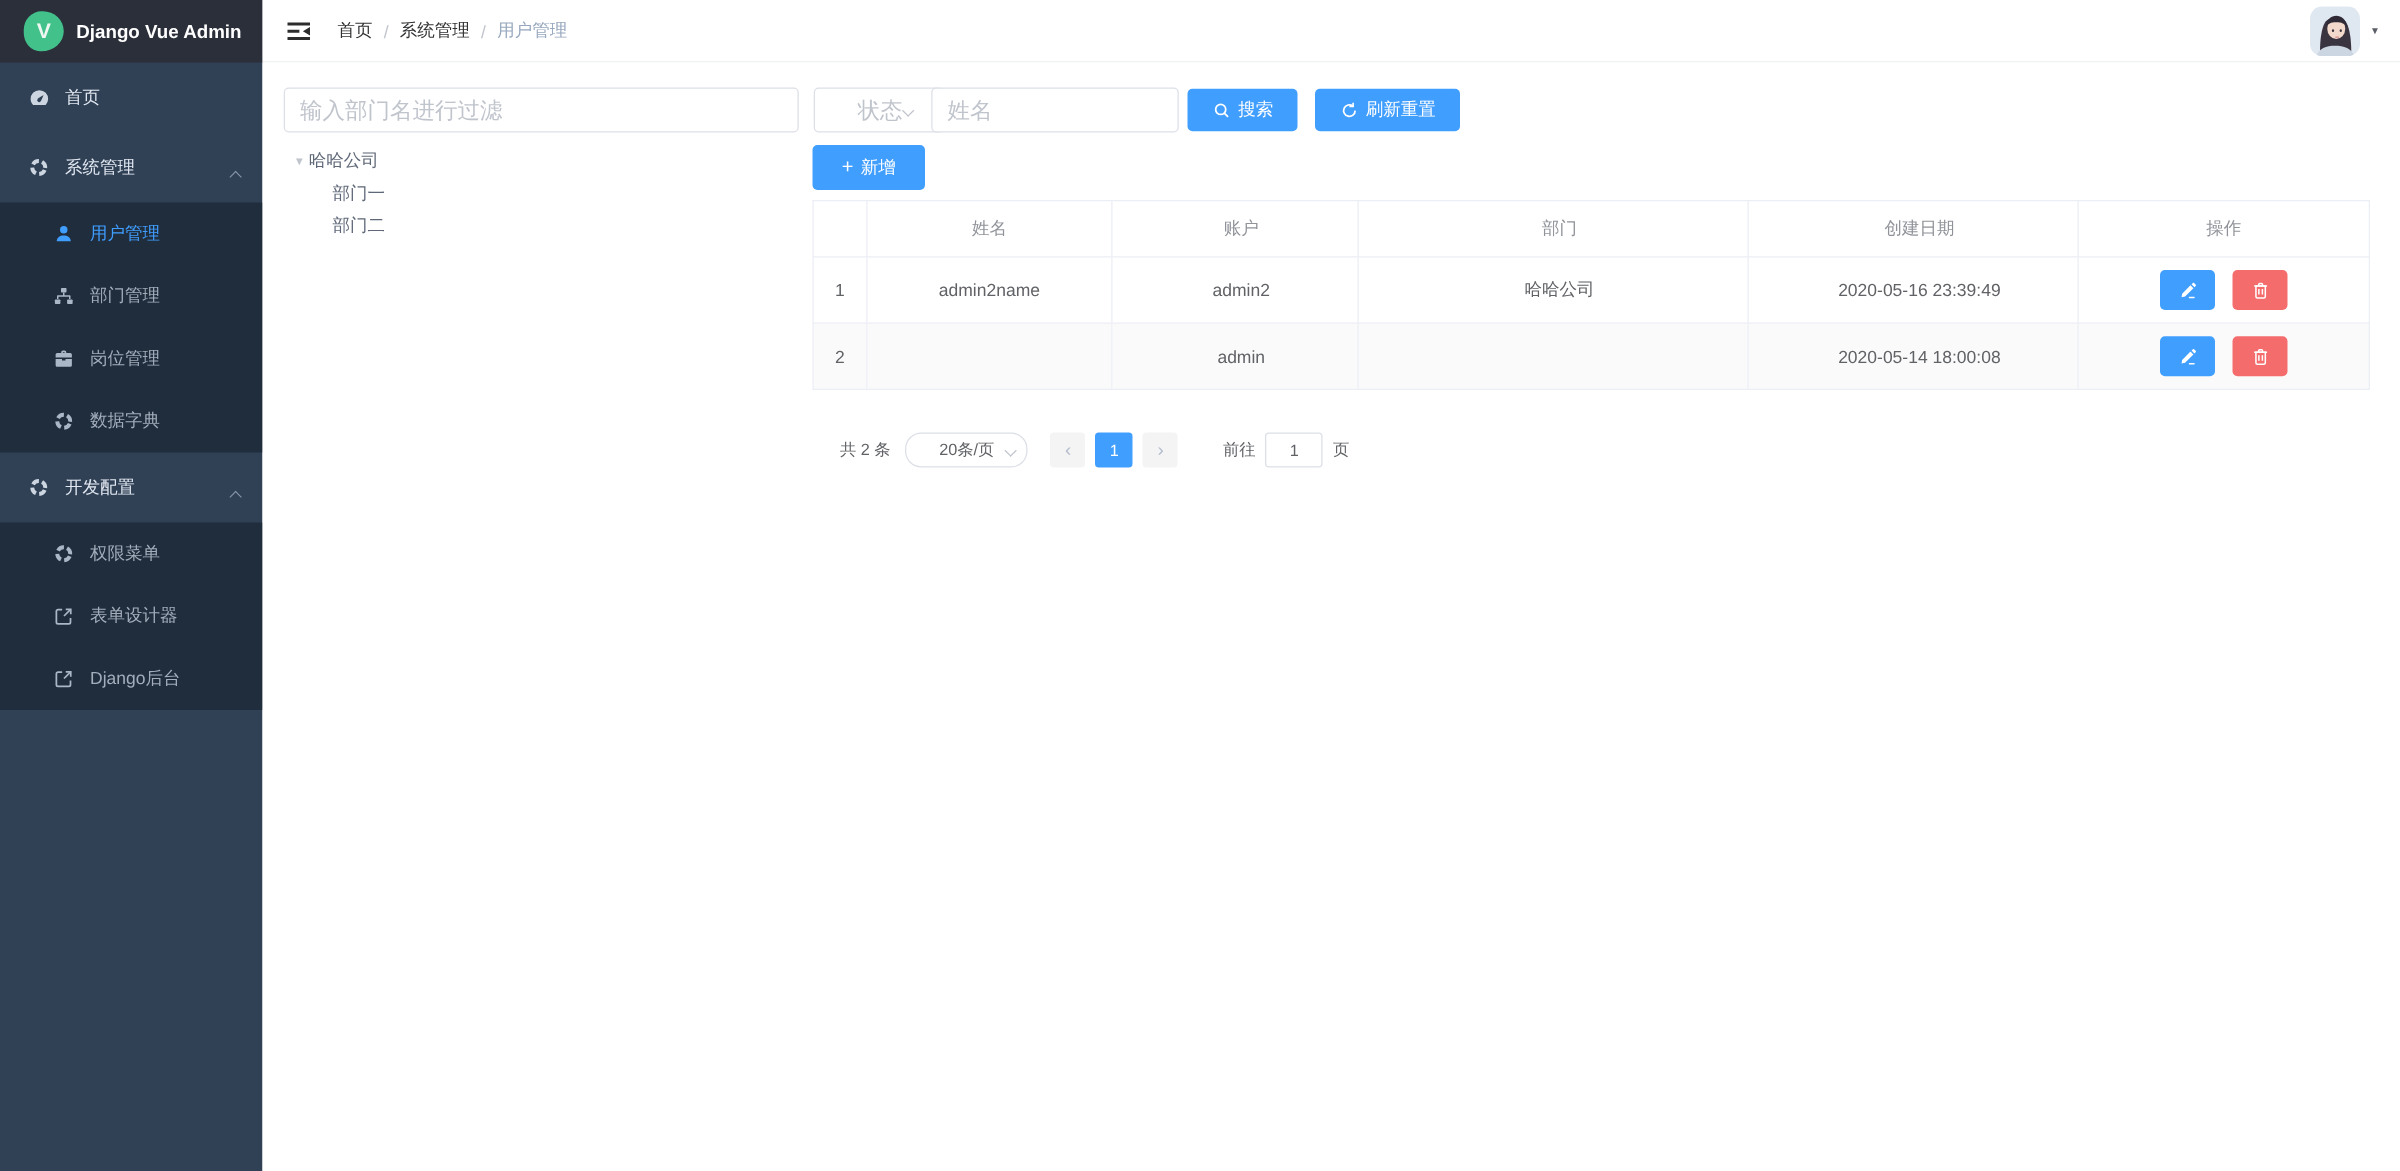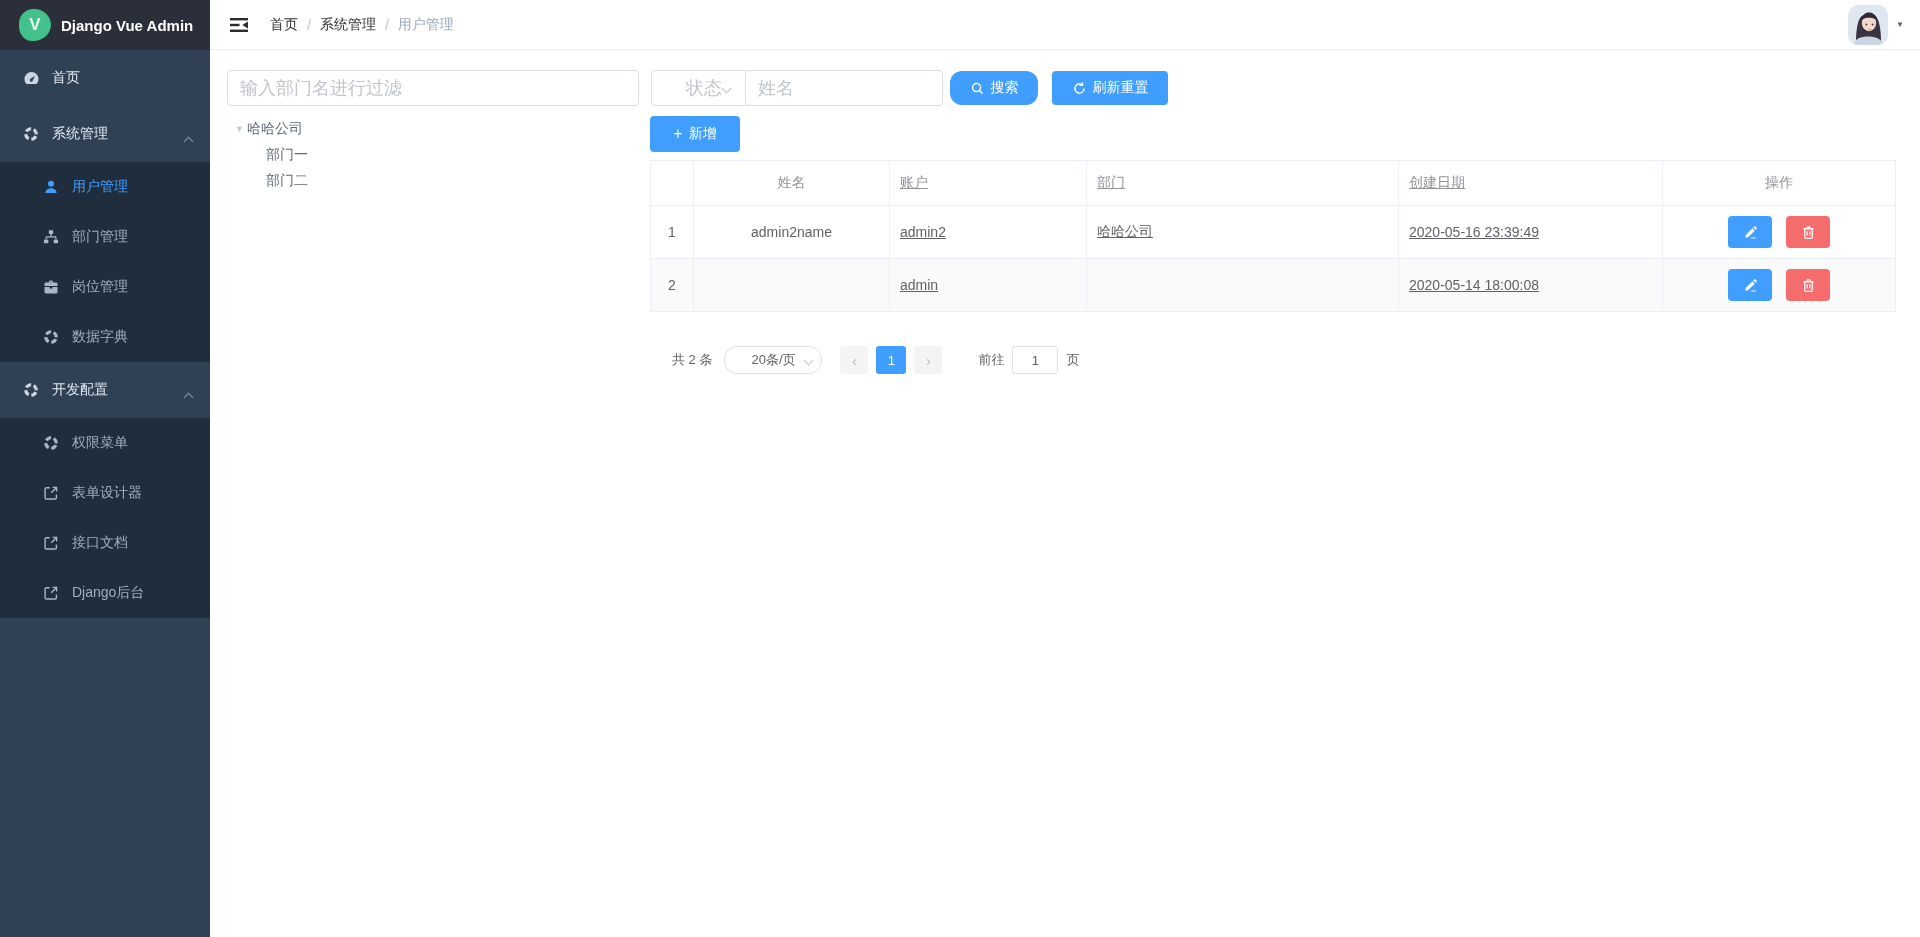--- a/index.html
+++ b/index.html
@@ -57,36 +57,36 @@
 
   .status-select-wrap { position:absolute; left:441px; top:20px; width:90px; }
   .status-select-wrap .el-input { width:104px; padding-right:24px;padding-left:34px; }
   .status-select-wrap .chev { position:absolute; right:11px; top:15px; }
   .name-input { position:absolute; left:535px; top:20px; width:198px; }
 
   .btn { border:none; border-radius:4px; color:#fff; font-size:14px; cursor:pointer;
          display:inline-flex; align-items:center; justify-content:center; gap:6px;
          font-family:"Liberation Sans",sans-serif; }
   .btn-blue { background:#409eff; }
-  .btn-search { position:absolute; left:740px; top:21px; width:88px; height:34px;border-radius:12px; }
+  .btn-search { position:absolute; left:740px; top:21px; width:88px; height:34px; }
   .btn-reset  { position:absolute; left:842px; top:21px; width:116px; height:34px; }
   .btn-add    { position:absolute; left:440px; top:66px; width:90px; height:36px; }
   .btn .bic { width:15px; height:15px; display:inline-flex; }
   .plus-glyph { font-size:16px; line-height:1; }
 
   
   table.users { position:absolute; left:440px; top:110px; width:1245px; border-collapse:collapse;
                 table-layout:fixed; font-size:14px; }
   table.users th, table.users td { border:1px solid #ebeef5; overflow:hidden; white-space:nowrap; }
   table.users th { height:45px; color:#909399; font-weight:500; background:#fff; }
   table.users td { height:53px; color:#606266; }
   .col-idx { width:43px; } .col-name { width:196px; } .col-acc { width:197px; }
   .col-dept { width:312px; } .col-date { width:264px; } .col-act { width:233px; }
   .ta-c { text-align:center; }
-  .ta-l { text-align:left; padding-left:10px;text-decoration:underline; }
+  .ta-l { text-align:center; padding-left:10px; }
   tr.striped td { background:#fafafa; }
   .act-cell { display:flex; align-items:center; justify-content:center; gap:14px; }
   .mini-btn { width:44px; height:32px; border:none; border-radius:4px; cursor:pointer; color:#fff;
               display:inline-flex; align-items:center; justify-content:center; }
   .mini-blue { background:#409eff; }
   .mini-red  { background:#f56c6c; }
   .mini-btn svg { width:15px; height:15px; }
 
   
   .pagination { position:absolute; left:462px; top:296px; height:28px; display:flex; align-items:center;
@@ -197,30 +197,20 @@
         </div>
         <div class="mi">
           <span class="ic">
             <svg viewBox="0 0 16 16" width="16" height="16" fill="none" stroke="currentColor" stroke-width="1.4">
                 <path d="M13.4 9.4v3.3c0 .7-.6 1.3-1.3 1.3H3.4c-.7 0-1.3-.6-1.3-1.3V4c0-.7.6-1.3 1.3-1.3h3.3"></path>
                 <path d="M9.6 2.4h4v4"></path>
                 <path d="M13.3 2.7 8.2 7.8"></path>
               </svg>
           </span>
           <span>表单设计器</span>
-        </div>
-        <div class="mi">
-          <span class="ic">
-            <svg viewBox="0 0 16 16" width="16" height="16" fill="none" stroke="currentColor" stroke-width="1.4">
-                <path d="M13.4 9.4v3.3c0 .7-.6 1.3-1.3 1.3H3.4c-.7 0-1.3-.6-1.3-1.3V4c0-.7.6-1.3 1.3-1.3h3.3"></path>
-                <path d="M9.6 2.4h4v4"></path>
-                <path d="M13.3 2.7 8.2 7.8"></path>
-              </svg>
-          </span>
-          <span>接口文档</span>
         </div>
         <div class="mi">
           <span class="ic">
             <svg viewBox="0 0 16 16" width="16" height="16" fill="none" stroke="currentColor" stroke-width="1.4">
                 <path d="M13.4 9.4v3.3c0 .7-.6 1.3-1.3 1.3H3.4c-.7 0-1.3-.6-1.3-1.3V4c0-.7.6-1.3 1.3-1.3h3.3"></path>
                 <path d="M9.6 2.4h4v4"></path>
                 <path d="M13.3 2.7 8.2 7.8"></path>
               </svg>
           </span>
           <span>Django后台</span>

